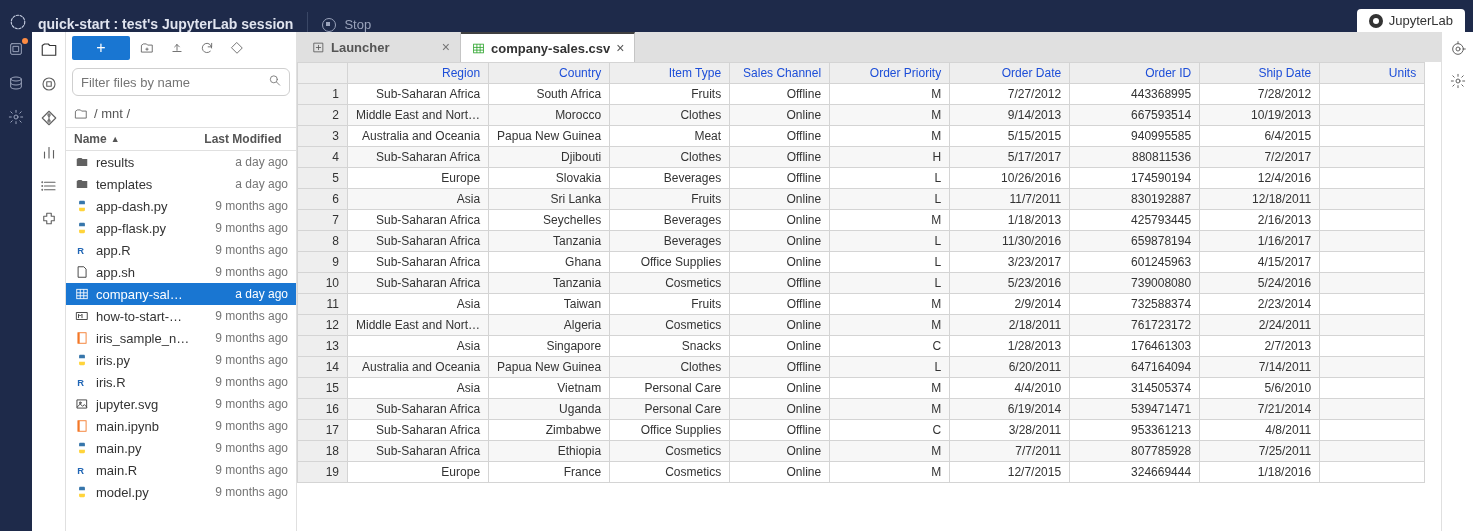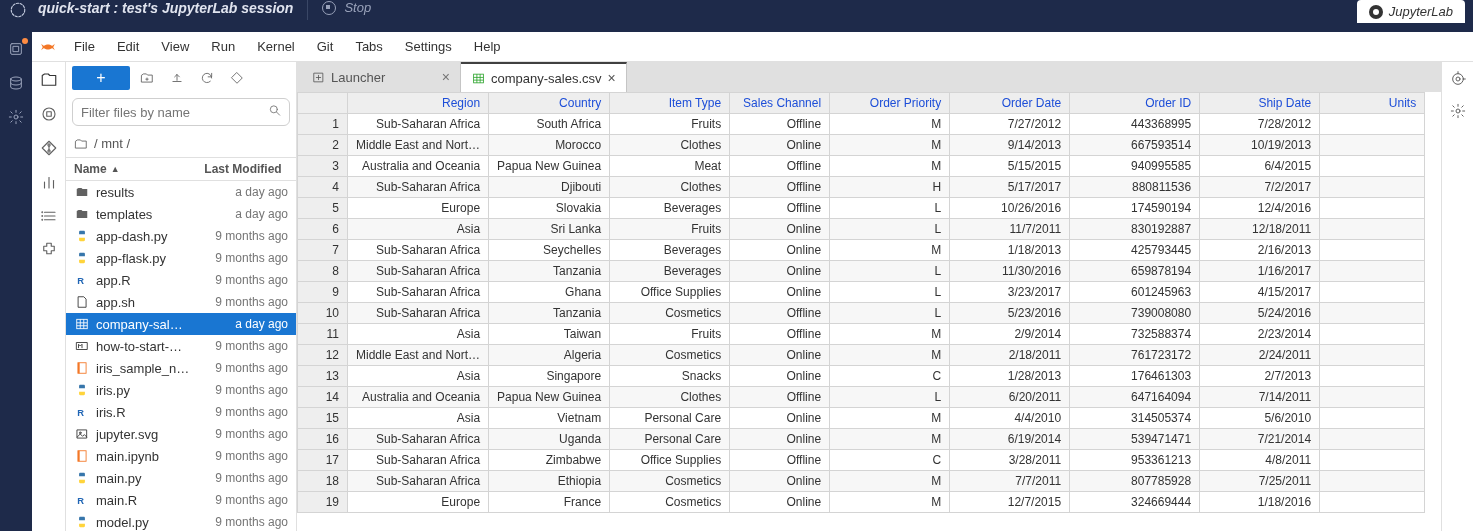--- a/index.html
+++ b/index.html
@@ -1,19 +1,19 @@
 <!DOCTYPE html>
 <html><head>
 <meta charset="utf-8">
 <style>
 * { margin: 0; padding: 0; box-sizing: border-box; }
 body { font-family: -apple-system, BlinkMacSystemFont, "Segoe UI", Helvetica, Arial, sans-serif; font-size: 13px; color: #333; background: #fff; overflow: hidden; width: 1473px; height: 531px; }
 
 
-.top-header { height: 32px; background: #1e2a4a; color: #c5cde0; display: flex; align-items: flex-start; padding: 0 8px; font-style: italic; }
+.top-header { height: 32px; background: #1e2a4a; color: #c5cde0; display: flex; align-items: flex-end; padding: 0 8px; }
 .top-header .logo { width: 20px; height: 20px; margin-right: 10px; display: flex; align-items: center; justify-content: center; }
 .top-header .logo svg { width: 18px; height: 18px; }
 .top-header .title { font-size: 14px; font-weight: 600; color: #e0e4ef; }
 .top-header .divider { width: 1px; height: 20px; background: #3a4766; margin: 0 14px; }
 .top-header .stop-btn { display: flex; align-items: center; gap: 8px; color: #9aa3bb; cursor: pointer; }
 .top-header .stop-btn .stop-ic { width: 14px; height: 14px; border: 1.5px solid #9aa3bb; border-radius: 50%; position: relative; }
 .top-header .stop-btn .stop-ic::after { content: ''; position: absolute; top: 3px; left: 3px; width: 4px; height: 4px; background: #9aa3bb; }
 .top-header .right-tab { margin-left: auto; background: #fff; color: #333; padding: 4px 12px; border-radius: 4px 4px 0 0; display: flex; align-items: center; gap: 6px; font-size: 13px; }
 .top-header .right-tab .dot { width: 14px; height: 14px; background: #333; border-radius: 50%; display: flex; align-items: center; justify-content: center; }
 .top-header .right-tab .dot::after { content:''; width:6px; height:6px; background:#fff; border-radius:50%; }
@@ -67,21 +67,21 @@
 .fb-item .file-mod { width: 90px; text-align:right; font-size:12px; color:#757575; }
 .fb-item.selected .file-mod { color:#fff; }
 
 
 .editor-area { flex:1; display:flex; flex-direction:column; background:#fff; position:relative; }
 .tab-bar { height: 30px; background: #e0e0e0; display:flex; align-items:stretch; padding-left:4px; }
 .tab { display:flex; align-items:center; gap:6px; padding: 0 10px; background:#e0e0e0; color:#555; font-size:13px; cursor:pointer; border-right:1px solid #c5c5c5; min-width:160px; }
 .tab.active { background:#fff; color:#333; border-top:2px solid #404040; }
 .tab .tab-ic { width:14px; height:14px; display:flex; align-items:center; justify-content:center; }
 .tab .tab-ic svg { width:13px; height:13px; }
-.tab .tab-label { flex:1; overflow:hidden; text-overflow:ellipsis; white-space:nowrap; }
+.tab .tab-label { flex:1; overflow:hidden; text-overflow:ellipsis; white-space:nowrap;font-weight:bold; }
 .tab .tab-close { color:#757575; font-size:14px; cursor:pointer; }
 .tab.active .tab-close { color:#555; }
 
 .delimiter-row { height: 30px; display:flex; align-items:center; padding: 0 10px; gap:10px; border-bottom:1px solid #e0e0e0; font-size:13px; }
 .delimiter-row select { height:22px; border:1px solid #bdbdbd; border-radius:2px; font-size:13px; padding:0 16px 0 6px; background:#fff; }
 
 .grid-wrap { flex:1; overflow:auto; position:relative; }
 table.data-grid { border-collapse:collapse; font-size:12px; table-layout:fixed; }
 table.data-grid th, table.data-grid td { border:1px solid #d4d4d4; padding: 3px 8px; height:20px; white-space:nowrap; overflow:hidden; text-overflow:ellipsis; }
 table.data-grid thead th { background:#eeeeee; font-weight:400; color:#1d4ed8; text-align:right; position:sticky; top:0; }
@@ -149,39 +149,20 @@
     <div class="rail-ic">
         <svg viewBox="0 0 24 24" class="stroke">
           <circle cx="12" cy="12" r="3"></circle>
           <path d="M12 2v3M12 19v3M4.2 4.2l2.1 2.1M17.7 17.7l2.1 2.1M2 12h3M19 12h3M4.2 19.8l2.1-2.1M17.7 6.3l2.1-2.1"></path>
         </svg>
       </div>
   </div>
 
   <div class="main-area">
 
-    <div class="menu-row">
-      <div class="jp-logo">
-        <svg viewBox="0 0 24 24">
-            <path d="M4 8c2 3 6 4 8 4s6-1 8-4c-1 5-5 7-8 7s-7-2-8-7z" fill="#f37726"></path>
-            <path d="M4 16c2-3 6-4 8-4s6 1 8 4c-1-5-5-7-8-7s-7 2-8 7z" fill="#f37726"></path>
-          </svg>
-      </div>
-      <div class="menu-items" id="menu-items">
-          <span>File</span>
-          <span>Edit</span>
-          <span>View</span>
-          <span>Run</span>
-          <span>Kernel</span>
-          <span>Git</span>
-          <span>Tabs</span>
-          <span>Settings</span>
-          <span>Help</span>
-        </div>
-    </div>
 
     <div class="body-split">
 
       <div class="activity-bar">
         <div class="act-ic active">
             <svg viewBox="0 0 24 24" class="stroke">
               <path d="M3 6l3-2h5l2 2h8v13H3z"></path>
             </svg>
           </div>
         <div class="act-ic">

